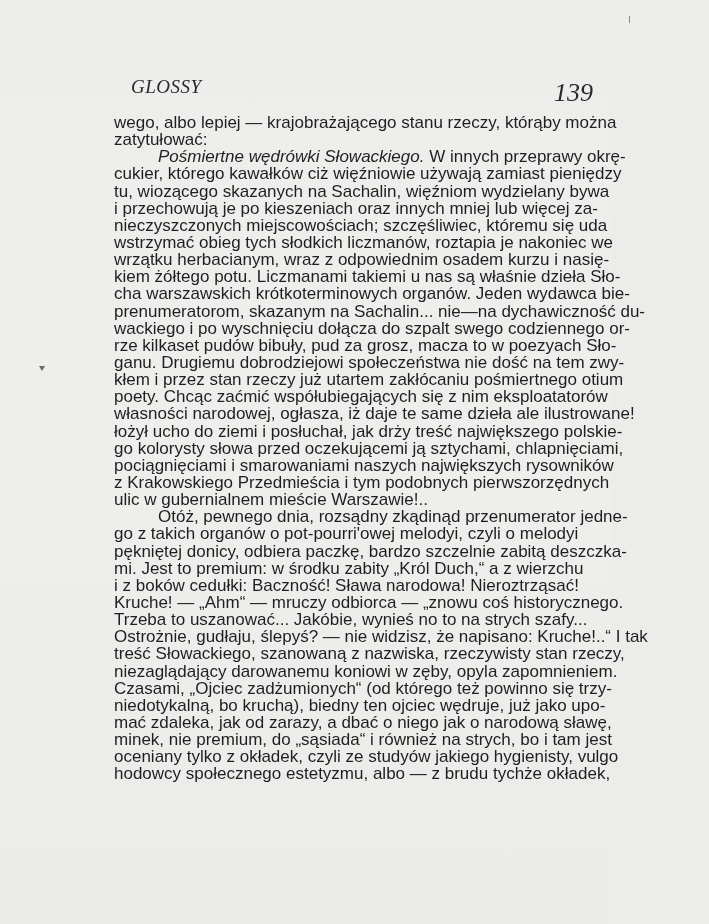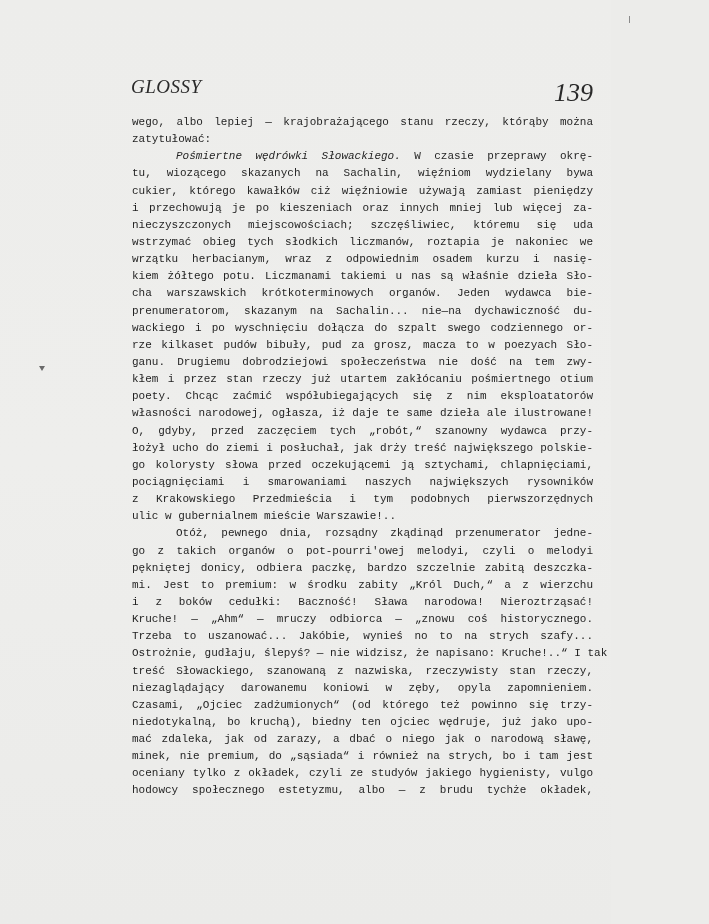--- a/index.html
+++ b/index.html
@@ -42,25 +42,25 @@
     position: absolute;
     right: 0;
     top: 2px;
     font-family: "Liberation Serif", "DejaVu Serif", serif;
     font-style: italic;
     font-size: 26px;
     color: #2a2a2a;
   }
   .text-block {
     position: absolute;
-    left: 132px;
+    left: 114px;
     top: 114px;
     width: 461px;
-    font-family: Liberation Mono, monospace;
-    font-size: 11px;
+    font-family: Liberation Sans, sans-serif;
+    font-size: 17px;
     line-height: 17.15px;
     text-align: justify;
     color: #1f1f1f;
   }
   .text-block .line {
     display: block;
     white-space: nowrap;
     text-align-last: justify;
     text-align: justify;
     height: 17.15px;
@@ -106,37 +106,36 @@
   <div class="running-head">
     <span class="running-title">GLOSSY</span>
     <span class="page-number">139</span>
   </div>
 
   <div class="text-block">
 
     <span class="line">wego, albo lepiej — krajobrażającego stanu rzeczy, którąby można</span>
     <span class="line last">zatytułować:</span>
 
-    <span class="line"><span class="indent"></span><span class="ital">Pośmiertne wędrówki Słowackiego.</span><span> W czasie przeprawy okrę-</span></span>
+    <span class="line"><span class="indent"></span><span class="ital">Pośmiertne wędrówki Słowackiego.</span><span> W innych przeprawy okrę-</span></span>
+    <span class="line">cukier, którego kawałków ciż więźniowie używają zamiast pieniędzy</span>
     <span class="line">tu, wiozącego skazanych na Sachalin, więźniom wydzielany bywa</span>
-    <span class="line">cukier, którego kawałków ciż więźniowie używają zamiast pieniędzy</span>
     <span class="line">i przechowują je po kieszeniach oraz innych mniej lub więcej za-</span>
     <span class="line">nieczyszczonych miejscowościach; szczęśliwiec, któremu się uda</span>
     <span class="line">wstrzymać obieg tych słodkich liczmanów, roztapia je nakoniec we</span>
     <span class="line">wrzątku herbacianym, wraz z odpowiednim osadem kurzu i nasię-</span>
     <span class="line">kiem żółtego potu. Liczmanami takiemi u nas są właśnie dzieła Sło-</span>
     <span class="line">cha warszawskich krótkoterminowych organów. Jeden wydawca bie-</span>
     <span class="line">prenumeratorom, skazanym na Sachalin... nie—na dychawiczność du-</span>
     <span class="line">wackiego i po wyschnięciu dołącza do szpalt swego codziennego or-</span>
     <span class="line">rze kilkaset pudów bibuły, pud za grosz, macza to w poezyach Sło-</span>
     <span class="line">ganu. Drugiemu dobrodziejowi społeczeństwa nie dość na tem zwy-</span>
     <span class="line">kłem i przez stan rzeczy już utartem zakłócaniu pośmiertnego otium</span>
     <span class="line">poety. Chcąc zaćmić współubiegających się z nim eksploatatorów</span>
     <span class="line">własności narodowej, ogłasza, iż daje te same dzieła ale ilustrowane!</span>
-    <span class="line">O, gdyby, przed zaczęciem tych „robót,“ szanowny wydawca przy-</span>
     <span class="line">łożył ucho do ziemi i posłuchał, jak drży treść największego polskie-</span>
     <span class="line">go kolorysty słowa przed oczekującemi ją sztychami, chlapnięciami,</span>
     <span class="line">pociągnięciami i smarowaniami naszych największych rysowników</span>
     <span class="line">z Krakowskiego Przedmieścia i tym podobnych pierwszorzędnych</span>
     <span class="line last">ulic w gubernialnem mieście Warszawie!..</span>
 
     <span class="line"><span class="indent"></span><span>Otóż, pewnego dnia, rozsądny zkądinąd przenumerator jedne-</span></span>
     <span class="line">go z takich organów o pot-pourri'owej melodyi, czyli o melodyi</span>
     <span class="line">pękniętej donicy, odbiera paczkę, bardzo szczelnie zabitą deszczka-</span>
     <span class="line">mi. Jest to premium: w środku zabity „Król Duch,“ a z wierzchu</span>

